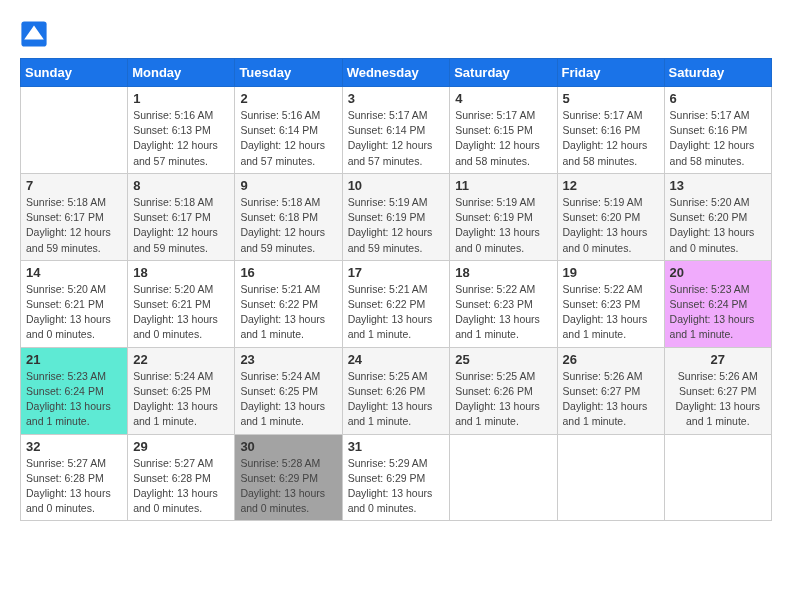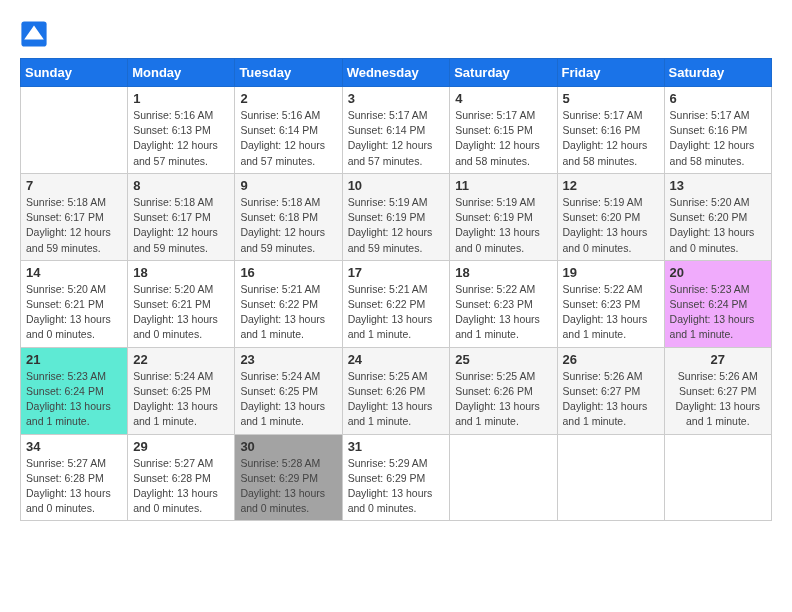--- a/index.html
+++ b/index.html
@@ -302,21 +302,21 @@
         <td style="background: rgb(245, 245, 245); text-align: center;">
           <span class="day-num">27</span>
           <div class="cell-info" style="white-space: pre-line;">Sunrise: 5:26 AM
 Sunset: 6:27 PM
 Daylight: 13 hours
 and 1 minute.</div>
         </td>
       </tr>
       <tr>
         <td style="background: rgb(255, 255, 255);">
-          <span class="day-num">34</span>
+          <span class="day-num">32</span>
           <div class="cell-info" style="white-space: pre-line;">Sunrise: 5:27 AM
 Sunset: 6:28 PM
 Daylight: 13 hours
 and 0 minutes.</div>
         </td>
         <td style="background: rgb(255, 255, 255);">
           <span class="day-num">29</span>
           <div class="cell-info" style="white-space: pre-line;">Sunrise: 5:27 AM
 Sunset: 6:28 PM
 Daylight: 13 hours

